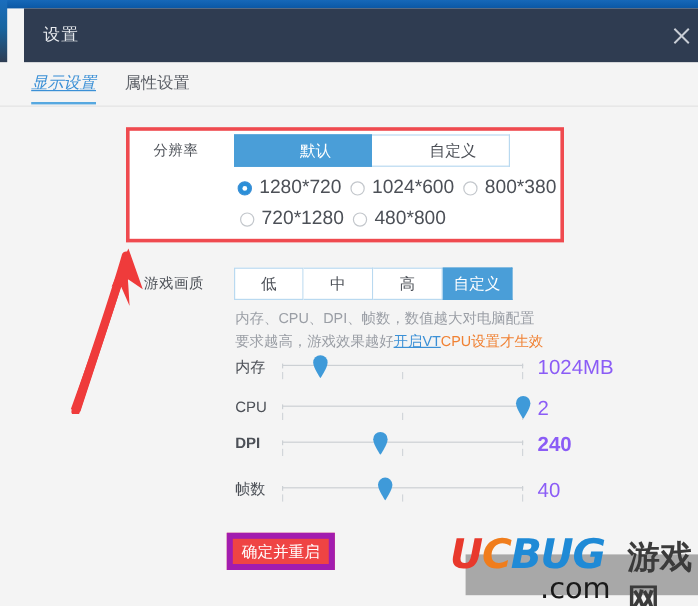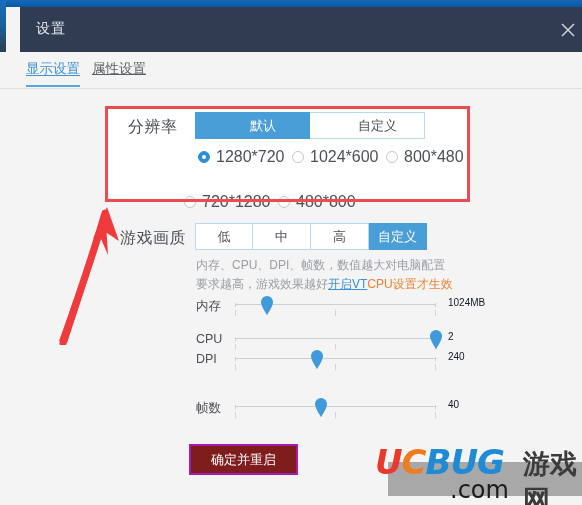--- a/index.html
+++ b/index.html
@@ -86,42 +86,42 @@
     text-decoration: underline;
     text-underline-offset: 2px;
   }
   .tab.active::after {
     content: "";
     position: absolute;
     left: 0; bottom: -1px;
     width: 100%; height: 2px;
     background: #56a8e0;
   }
-  #tab-display { left: 26px; }
-  #tab-property { left: 92px; text-decoration: underline; }
+  #tab-display { left: 26px; font-style: italic; }
+  #tab-property { left: 104px; }
 
   
   .content {
     position: absolute;
     left: 0; top: 89px;
     width: 582px; height: 416px;
     background: #f4f4f4;
   }
 
   
   .res-panel {
     position: absolute;
     left: 107px; top: 19px;
     width: 362px; height: 94px;
     background: #ffffff;
   }
 
   .row-label {
     position: absolute;
-    font-size: 16px;
+    font-size: 12px;
     color: #4c5057;
     letter-spacing: .5px;
   }
 
   
   .seg {
     position: absolute;
     display: flex;
     height: 27px;
   }
@@ -179,21 +179,21 @@
   }
   .radio.checked .dot::after {
     content: "";
     position: absolute;
     left: 3px; top: 3px;
     width: 4px; height: 4px;
     border-radius: 50%;
     background: #ffffff;
   }
   #radio-row-1 { left: 198px; top: 59px; }
-  #radio-row-2 { left: 184px; top: 85px; margin-top: 19px; }
+  #radio-row-2 { left: 200px; top: 85px; }
   #radio-row-1 .radio:nth-child(1) { width: 94px; }
   #radio-row-1 .radio:nth-child(2) { width: 94px; }
   #radio-row-2 .radio:nth-child(1) { width: 94px; }
 
   
   .desc {
     position: absolute;
     left: 196px; top: 167px;
     width: 300px;
     font-size: 12px;
@@ -251,46 +251,46 @@
     position: absolute;
     top: 0;
     width: 14px; height: 20px;
     margin-left: -7px;
     cursor: pointer;
   }
   .handle svg { display: block; }
   .slider-value {
     position: absolute;
     left: 252px; top: 2px;
-    font-size: 10px;
-    color: #0f172a;
+    font-size: 17px;
+    color: #8b5cf6;
   }
 
   #slider-mem { top: 206px; }
   #slider-cpu { top: 240px; }
-  #slider-dpi { top: 260px; }
+  #slider-dpi { top: 270px; font-weight: bold; }
   #slider-fps { top: 308px; }
 
   
   .btn {
     position: absolute;
     height: 31px;
     display: flex;
     align-items: center;
     justify-content: center;
     font-size: 13px;
     cursor: pointer;
     box-sizing: border-box;
   }
   .btn-primary {
     left: 189px; top: 355px;
-    width: 109px;
-    background: #7f1d1d;
+    width: 90px;
+    background: #ef4444;
     color: #ffffff;
-    border: 2px solid #a21caf;
+    border: 5px solid #a21caf;
   }
   .btn-secondary {
     left: 306px; top: 355px;
     width: 91px;
     background: #ffffff;
     color: #4c5057;
     border: 1px solid #d6dade;
   }
 
   
@@ -394,21 +394,21 @@
       <div class="radio checked">
         <span class="dot"></span>
         <span>1280*720</span>
       </div>
       <div class="radio">
         <span class="dot"></span>
         <span>1024*600</span>
       </div>
       <div class="radio">
         <span class="dot"></span>
-        <span>800*480</span>
+        <span>800*380</span>
       </div>
     </div>
 
     <div class="radio-row" id="radio-row-2">
       <div class="radio">
         <span class="dot"></span>
         <span>720*1280</span>
       </div>
       <div class="radio">
         <span class="dot"></span>

